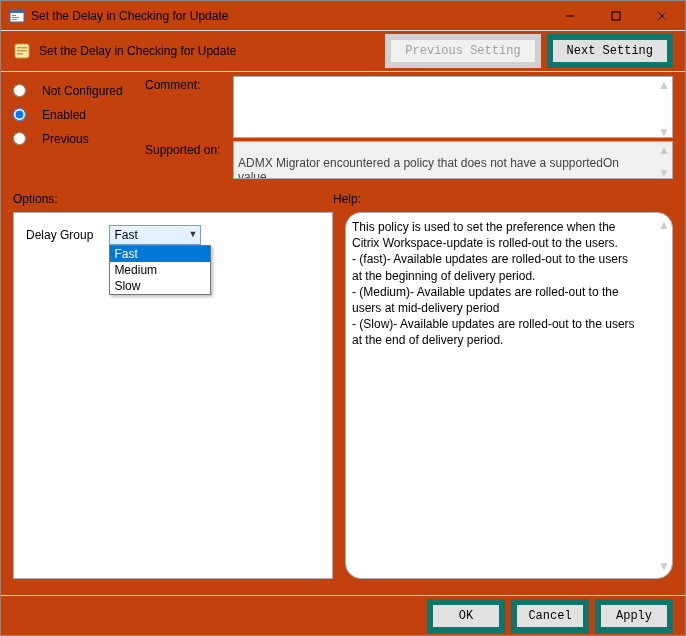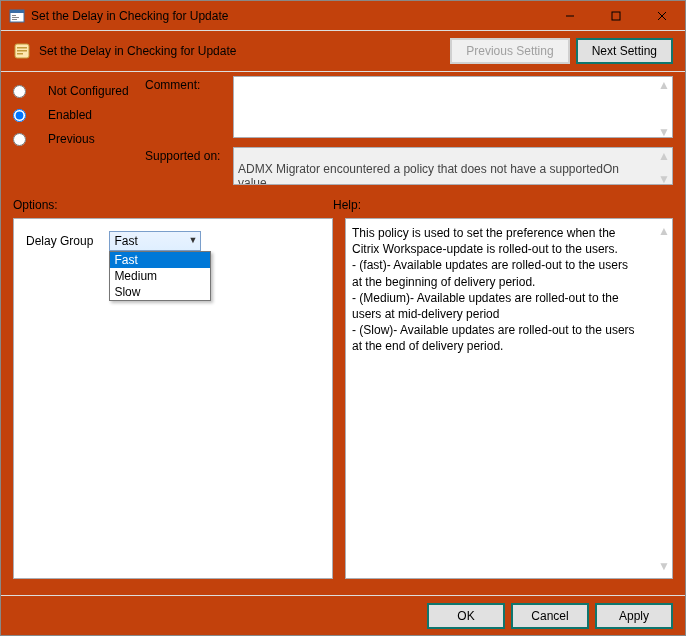--- a/index.html
+++ b/index.html
@@ -6,39 +6,39 @@
   body { margin: 0; background: #fff; }
   .window { width: 686px; height: 636px; border: 1px solid #888; background: #c2410c; display: flex; flex-direction: column; position: relative; }
   .titlebar { height: 30px; display: flex; align-items: center; padding-left: 8px; border-bottom: 1px solid #ddd; }
   .titlebar .app-icon { width: 16px; height: 16px; margin-right: 6px; }
   .titlebar .title { flex: 1; }
   .titlebar .win-btn { width: 46px; height: 30px; display: flex; align-items: center; justify-content: center; }
   .header { height: 40px; display: flex; align-items: center; padding: 0 12px; justify-content: space-between; }
   .header-left { display: flex; align-items: center; gap: 8px; }
   .policy-icon { width: 18px; height: 18px; }
   .nav-btns { display: flex; gap: 6px; }
-  .btn { border: 2px solid #0f766e; background: #e1e1e1; padding: 4px 14px; cursor: default; }
+  .btn { border: 6px solid #0f766e; background: #e1e1e1; padding: 4px 14px; cursor: default; font-family: Liberation Mono, monospace; }
   .btn.disabled { color: #a0a0a0; background: #f0f0f0; border-color: #d0d0d0; }
   .upper { display: flex; padding: 4px 12px 8px 12px; gap: 12px; border-top: 1px solid #ddd; }
   .state-col { width: 120px; display: flex; flex-direction: column; gap: 10px; padding-top: 8px; }
-  .radio-row { display: flex; align-items: flex-end; gap: 22px; }
+  .radio-row { display: flex; align-items: flex-start; gap: 16px; }
   .radio-row input { margin: 0; }
-  .fields-col { flex: 1; display: flex; flex-direction: column; gap: 6px; }
+  .fields-col { flex: 1; display: flex; flex-direction: column; }
   .field-row { display: flex; gap: 8px; align-items: flex-start; }
   .field-label { width: 80px; padding-top: 2px; }
   .textarea-wrap { flex: 1; position: relative; }
   .textarea { width: 100%; height: 62px; border: 1px solid #abadb3; padding: 14px 18px 2px 4px; resize: none; background: #fff; overflow: hidden; }
   .textarea.small { height: 38px; background: #f0f0f0; color: #444; }
   .scroll-hint { position: absolute; right: 2px; top: 2px; bottom: 2px; width: 14px; display: flex; flex-direction: column; justify-content: space-between; color: #ccc; font-size: 9px; align-items: center; }
   .labels-row { display: flex; padding: 2px 12px 6px 12px; }
   .labels-row .left { width: 320px; }
   .lower { flex: 1; display: flex; gap: 12px; padding: 0 12px 8px 12px; min-height: 0; }
   .panel { border: 1px solid #abadb3; background: #fff; position: relative; }
   .options-panel { width: 320px; padding: 12px; position: relative; }
-  .help-panel { flex: 1; padding: 6px 36px 6px 6px; line-height: 1.35; position: relative; }
+  .help-panel { flex: 1; padding: 6px 36px 6px 6px; line-height: 1.35; position: relative; border-radius: 16px; }
   .delay-row { display: flex; align-items: center; gap: 8px; }
   .select { position: relative; width: 92px; margin-left: 8px; }
   .select-box { border: 1px solid #7a9ecb; background: linear-gradient(#eaf3ff,#dfefff); height: 20px; display: flex; align-items: center; padding: 0 16px 0 4px; position: relative; }
   .select-box .chev { position: absolute; right: 3px; top: 3px; font-size: 9px; color: #333; }
   .dropdown { position: absolute; top: 20px; left: 0; width: 102px; border: 1px solid #767676; background: #fff; box-shadow: 2px 2px 3px rgba(0,0,0,0.25); z-index: 10; }
   .dropdown .opt { padding: 1px 4px; }
   .dropdown .opt.sel { background: #0078d7; color: #fff; }
   .footer { height: 40px; border-top: 1px solid #ddd; display: flex; justify-content: flex-end; align-items: center; gap: 6px; padding: 0 12px; margin-top: 8px; }
   .footer .btn { width: 78px; text-align: center; padding: 4px 0; }
   .help-scroll { position: absolute; right: 2px; top: 4px; bottom: 4px; width: 12px; display: flex; flex-direction: column; justify-content: space-between; align-items: center; color: #ccc; font-size: 9px; }

